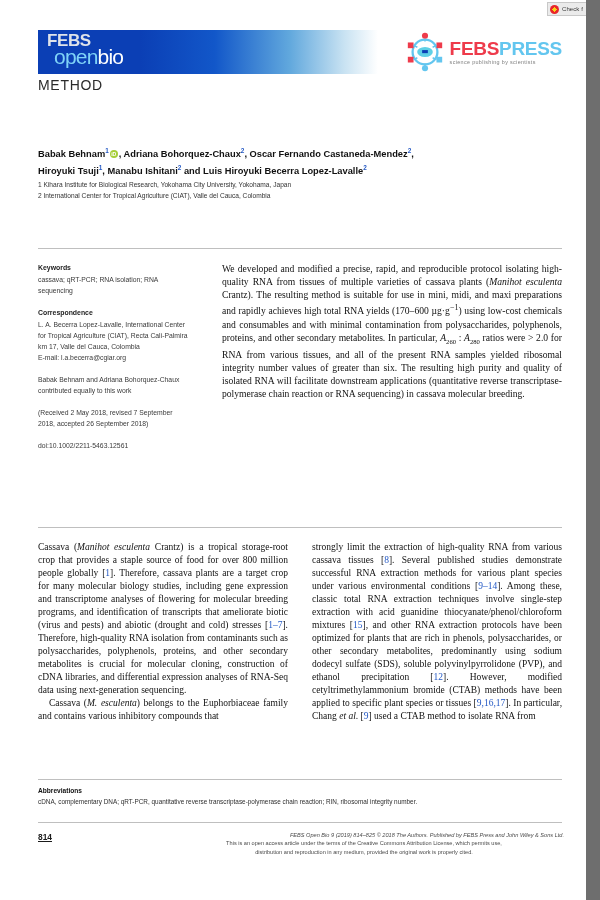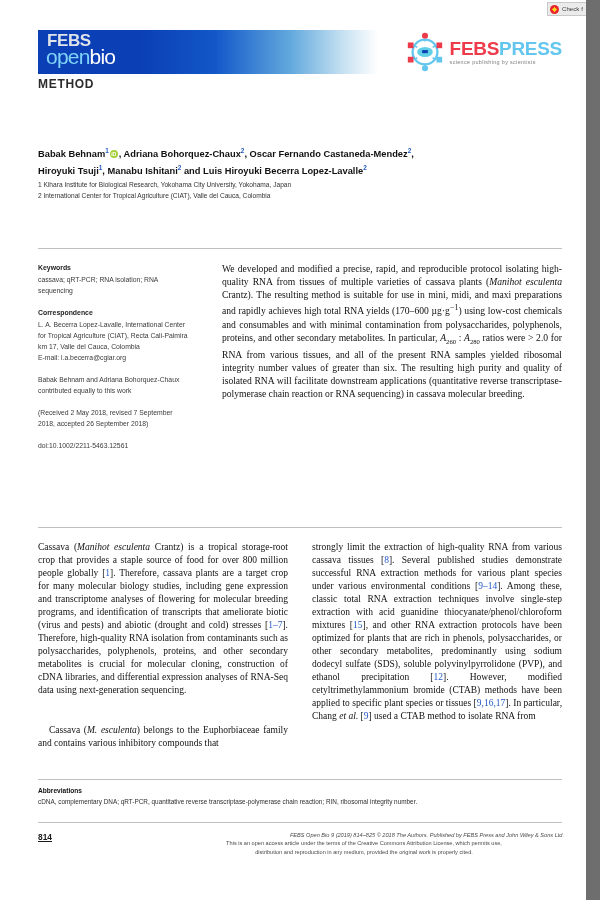--- a/index.html
+++ b/index.html
@@ -77,21 +77,21 @@
   }
   .logo-openbio {
     position: absolute;
     left: 8px;
     top: 16px;
     font-family: "Liberation Sans", sans-serif;
     font-size: 21px;
     letter-spacing: -0.8px;
     line-height: 1;
   }
-  .logo-open { color: #7fd3f7; }
+  .logo-open { color: #7fd3f7; margin-left: 8px; }
   .logo-bio { color: #ffffff; margin-top: 40px; }
 
   .press-logo {
     position: absolute;
     right: 0;
     top: 1px;
     display: flex;
     align-items: center;
     gap: 4px;
   }
@@ -111,22 +111,22 @@
     color: #7e7e7e;
     letter-spacing: .35px;
     margin-top: 2px;
   }
 
   .section-kind {
     position: absolute;
     left: 38px;
     top: 77px;
     font-family: "Liberation Sans", sans-serif;
-    font-size: 12px;
-    font-weight: bold;
+    font-size: 14px;
+    font-weight: normal;
     letter-spacing: .7px;
     color: #2b2b2b;
   }
 
   
   .title {
     position: absolute;
     left: 38px;
     top: 97px;
     width: 524px;
@@ -244,21 +244,21 @@
     gap: 24px;
   }
   .col {
     width: 250px;
     font-size: 9.5px;
     line-height: 13px;
     text-align: justify;
     color: #111;
   }
   .col p { margin: 0; text-indent: 0; }
-  .col p + p { text-indent: 11px; margin-top: 27px; }
+  .col p + p { text-indent: 11px; }
   .col i { font-style: italic; }
   .cite { color: #2358c4; }
 
   
   .abbrev {
     position: absolute;
     left: 38px;
     top: 786px;
     width: 524px;
     font-family: "Liberation Sans", sans-serif;

